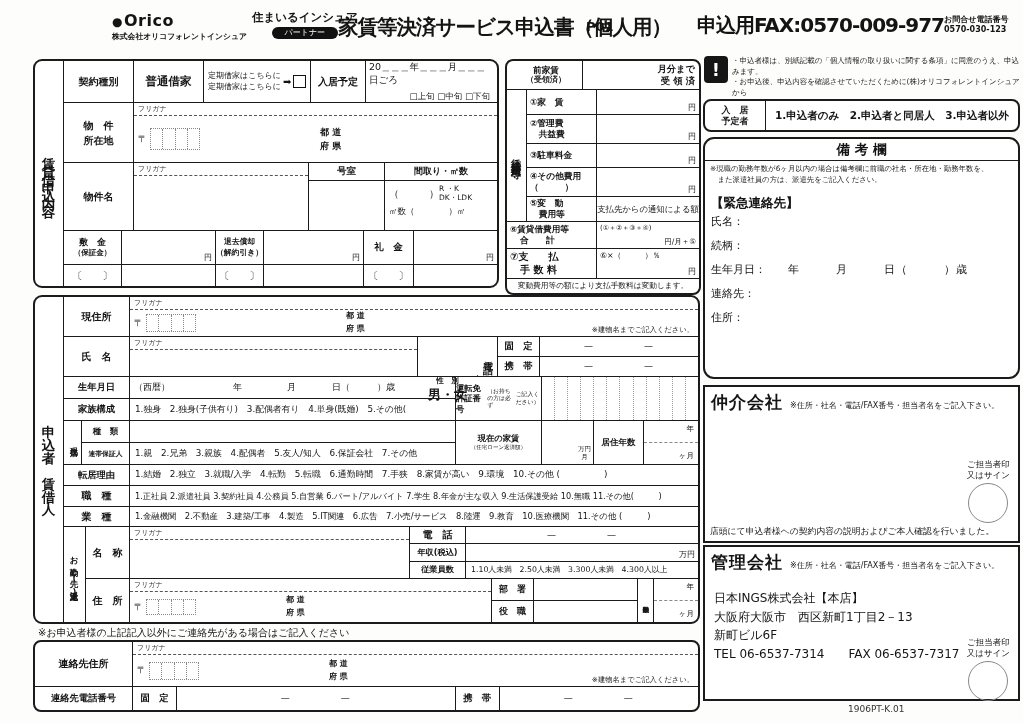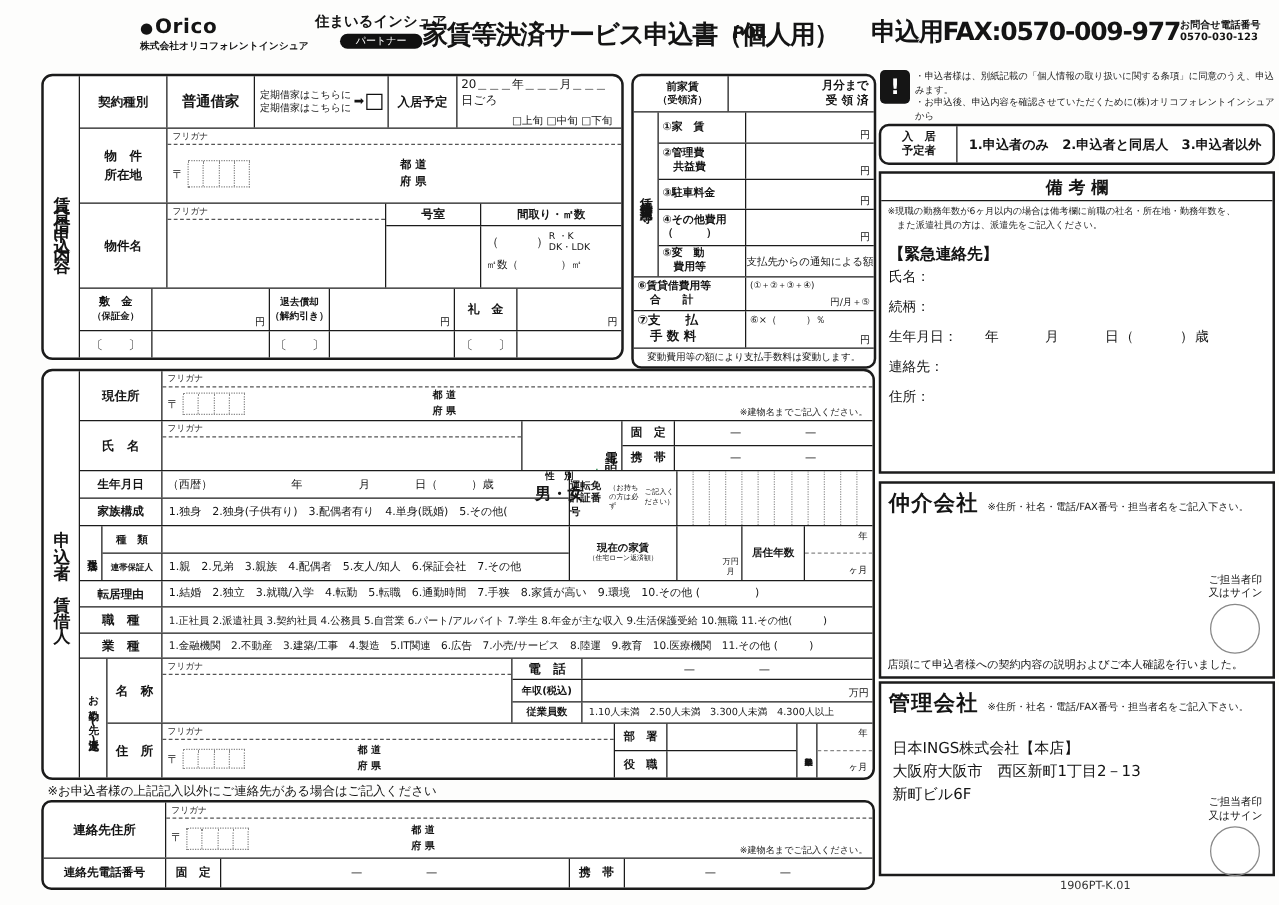--- a/index.html
+++ b/index.html
@@ -70,21 +70,21 @@
 #fees .fr4 { height:29px; } #fees .fr5 { height:24px; }
 #fees .r6 { height:28px; } #fees .r7 { height:30px; }
 #fees .foot { flex:1; font-size:7.7px; display:flex; align-items:center; justify-content:center; }
 .formula { position:absolute; left:3px; top:1px; font-size:7px; }
 .unitbr { position:absolute; right:3px; bottom:1px; font-size:7.5px; }
 
 #occupants { left:703px; top:99px; width:317px; height:33px; border-radius:8px; }
 #occupants .olbl { width:61px; font-size:9px; font-weight:bold; line-height:1.2; text-align:center; }
 #occupants .oopts { font-size:10.5px; font-weight:bold; }
 
-#remarks { left:703px; top:137px; width:317px; height:242px; }
+#remarks { left:703px; top:137px; width:317px; height:242px;border-radius:11px; }
 #remarks .ttl { height:22px; border-bottom:1.5px solid #1b1b1b; font-size:13.5px; font-weight:bold; }
 #remarks .note { font-size:7.4px; line-height:1.45; padding:3px 4px 0 5px; color:#222; }
 #remarks .em { font-size:12.5px; font-weight:bold; margin:10px 0 2px 6px; }
 #remarks .line { font-size:11px; margin:0 0 9px 6px; }
 #remarks .bf { letter-spacing:1px; }
 
 .cobox { width:317px; border:2px solid #1b1b1b; background:#fff; position:absolute; }
 #agency { left:703px; top:385px; height:158px; }
 #mgmt { left:703px; top:545px; height:156px; }
 .cohead { padding:4px 4px 0 6px; }
@@ -411,20 +411,21 @@
 
   <div class="cobox" id="mgmt">
     <div class="cohead">
       <span class="cttl">管理会社</span>
       <span class="cnote">※住所・社名・電話/FAX番号・担当者名をご記入下さい。</span>
     </div>
     <div class="minfo">
       <div>日本INGS株式会社【本店】</div>
       <div>大阪府大阪市　西区新町1丁目2－13</div>
       <div>新町ビル6F</div>
+      <div>TEL 06-6537-7314　　FAX 06-6537-7317</div>
     </div>
     <div class="stamp">
       <div>ご担当者印</div>
         <div>又はサイン</div>
       <div class="circ"></div>
     </div>
   </div>
   <div class="abs" id="doccode">1906PT-K.01</div>
 
   <div class="abs bx rd fx" id="applicant">

